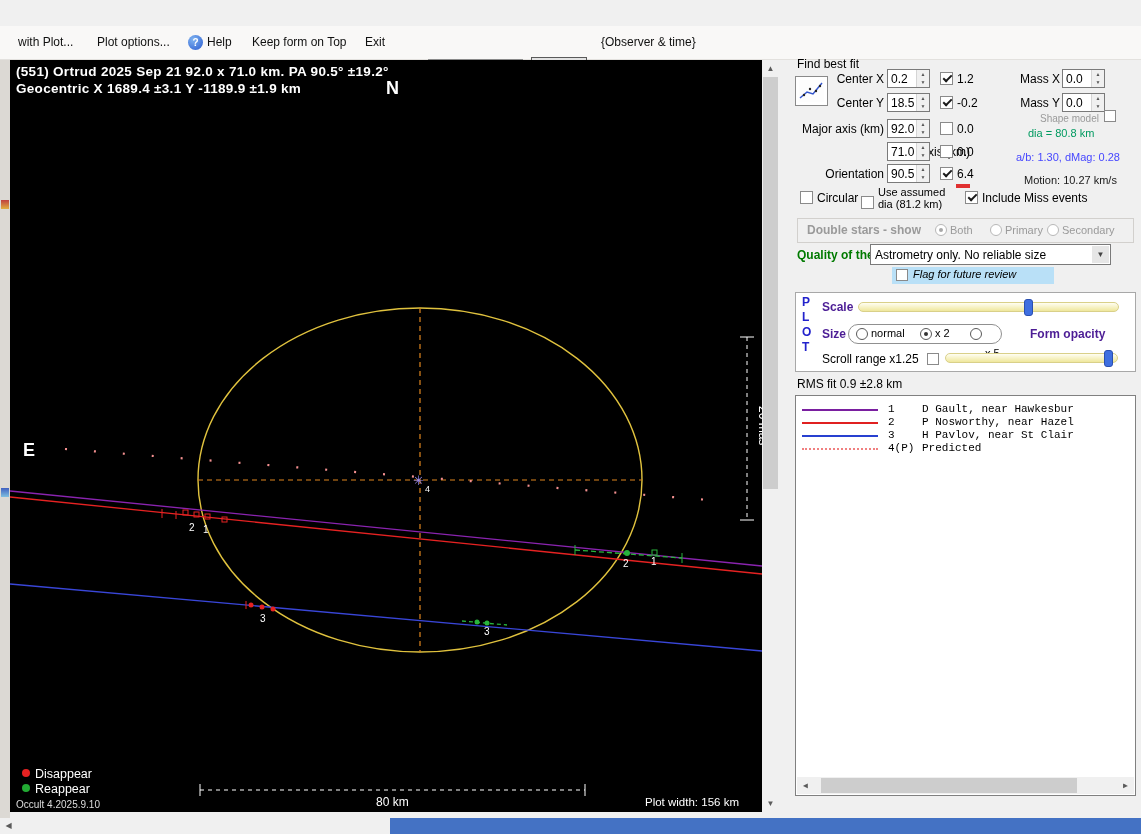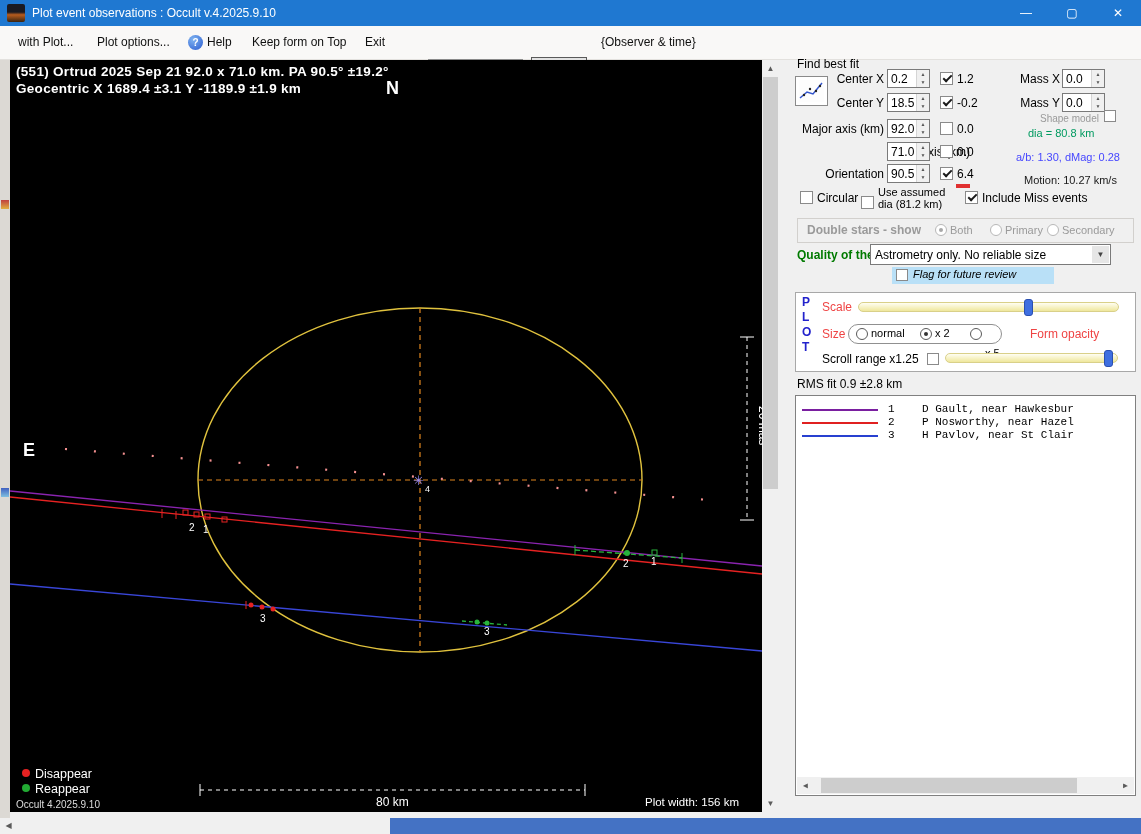--- a/index.html
+++ b/index.html
@@ -58,21 +58,21 @@
   .radio.dis { border-color:#b8b8b8; }
   .radio.dis.sel::after { background:#a8a8a8; }
   .group { position:absolute; border:1px solid #d2d0cd; }
   .combo { position:absolute; background:#fff; border:1px solid #7a7a7a; }
   .combo .ctext { position:absolute; left:4px; top:3px; font-size:12px; color:#000; white-space:nowrap; }
   .combo .carr { position:absolute; right:1px; top:1px; bottom:1px; width:17px; background:#e6e6e6; color:#444;
      font-size:8px; text-align:center; line-height:17px; }
   .slider { position:absolute; height:10px; border:1px solid #d9d089; border-radius:5px;
      background:linear-gradient(#fffef2,#efe79c); }
   .sthumb { position:absolute; top:-4px; width:9px; height:17px; background:#3f6fe0; border:1px solid #2a4fb0; border-radius:3px; }
-  .maroon { color:#ef4444; font-weight:normal; }
+  .maroon { color:#4c1d95; font-weight:bold; }
   .green  { color:#007a00; font-weight:bold; }
   .grayed { color:#9a9a9a; }
 
   .plotbox { position:absolute; left:795px; top:292px; width:341px; height:80px; background:#fff; border:1px solid #a8a8a8; }
   .plotletter { position:absolute; left:6px; font-size:12px; font-weight:bold; color:#2222cc; }
   .sizebox { position:absolute; left:52px; top:31px; width:154px; height:20px; background:#fff; border:1px solid #909090; border-radius:10px; }
 
   .listbox { position:absolute; left:795px; top:395px; width:341px; height:401px; background:#fff; border:1px solid #808080;
      font-family:"Liberation Mono", monospace; }
   .lrow { position:absolute; left:2px; right:2px; height:13px; }
@@ -84,27 +84,20 @@
   .lhsb .thumb { position:absolute; left:24px; top:1px; width:256px; height:15px; background:#cdcdcd; }
 
   .redmark { position:absolute; left:956px; top:184px; width:14px; height:4px; background:#e03030; }
   .flagrow { position:absolute; left:892px; top:267px; width:162px; height:17px; background:#b9e0f7; }
 </style>
 </head>
 <body>
 
 <div class="win">
 
-  <div class="titlebar">
-    <div class="appicon"></div>
-    <div class="ttext">Plot event observations : Occult v.4.2025.9.10</div>
-    <div class="wbtn" style="left:1003px;">—</div>
-    <div class="wbtn" style="left:1049px;">▢</div>
-    <div class="wbtn" style="left:1095px;">✕</div>
-  </div>
 
   <div class="menubar">
     <span class="mitem" style="left:18px;">with Plot...</span>
     <span class="mitem" style="left:97px;">Plot options...</span>
     <span class="helpicon">?</span>
     <span class="mitem" style="left:207px;text-align:center;">Help</span>
     <span class="mitem" style="left:252px;">Keep form on Top</span>
     <span class="mitem" style="left:365px;">Exit</span>
     <div class="mbtn" style="left:428px; top:33px; width:95px; height:21px; line-height:19px;">Set 'Miss' Times</div>
     <div class="mbtn" style="left:531px; top:31px; width:56px; height:24px; line-height:22px; font-size:12px; border-color:#5a5a5a; background:#e2e2e2;">→Editor</div>
@@ -347,20 +340,25 @@
     <div class="lrow" style="top:20px;">
       <span class="lsample" style="border-color:#e02020;"></span>
       <span class="lnum">2</span>
       <span class="lname">P Nosworthy, near Hazel</span>
     </div>
     <div class="lrow" style="top:33px;">
       <span class="lsample" style="border-color:#2840d0;"></span>
       <span class="lnum">3</span>
       <span class="lname">H Pavlov, near St Clair</span>
     </div>
+    <div class="lrow" style="top:46px;">
+      <span class="lsample" style="border-top-style:dotted; border-color:#f08080;"></span>
+      <span class="lnum">4(P)</span>
+      <span class="lname">Predicted</span>
+    </div>
     <div class="lhsb">
       <div class="btn" style="left:0;">◀</div>
       <div class="thumb"></div>
       <div class="btn" style="right:0;">▶</div>
     </div>
   </div>
 
   <div class="hsb">
     <div class="btn">◀</div>
     <div class="thumb"></div>

